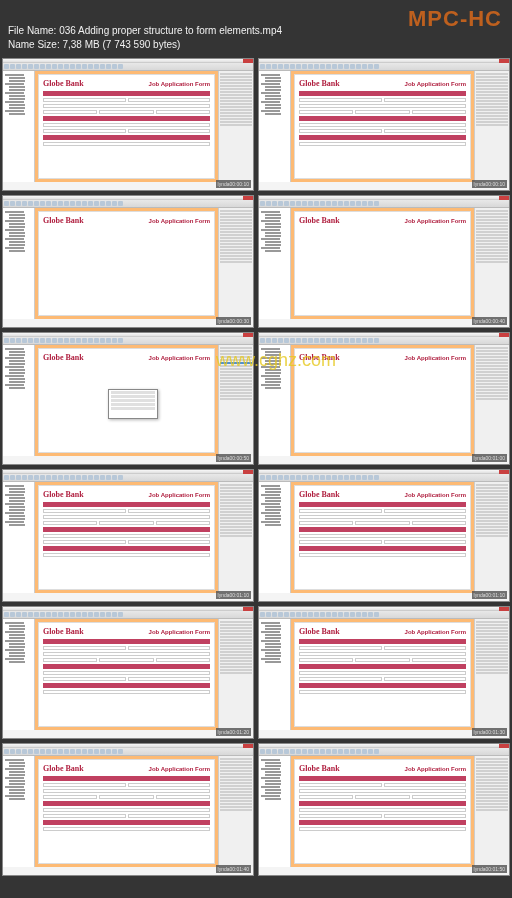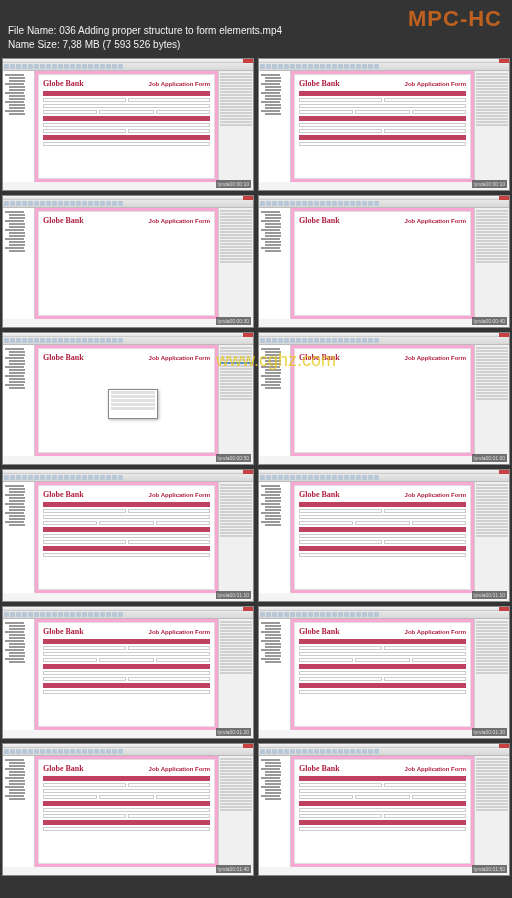--- a/index.html
+++ b/index.html
@@ -80,21 +80,21 @@
 }
 .tree-line {
   height: 2px;
   background: #999;
   margin: 1px 0;
   width: 70%;
 }
 .tree-line.indent { margin-left: 4px; width: 60%; }
 .design-area {
   flex: 1;
-  background: #f9a8d4;
+  background: #fdba74;
   padding: 3px;
   position: relative;
 }
 .props-panel {
   width: 35px;
   background: #f0f0f0;
   border-left: 1px solid #ccc;
   padding: 1px;
 }
 .prop-row {
@@ -182,21 +182,21 @@
   background: #5090d0;
 }
 </style>
 </head>
 <body>
 
 <div class="app-title">MPC-HC</div>
 
 <div class="header">
   <div><span>File Name:</span> <span>036 Adding proper structure to form elements.mp4</span></div>
-  <div><span>Name Size:</span> <span>7,38 MB (7 593 526 bytes)</span></div>
+  <div><span>Name Size:</span> <span>7,38 MB (7 743 590 bytes)</span></div>
 </div>
 
 <div class="grid" id="thumb-grid">
     <div class="thumb">
     <div class="thumb-titlebar">
       <div class="thumb-close"></div>
     </div>
     <div class="thumb-toolbar">
         <div class="tool-btn"></div>
         <div class="tool-btn"></div>

